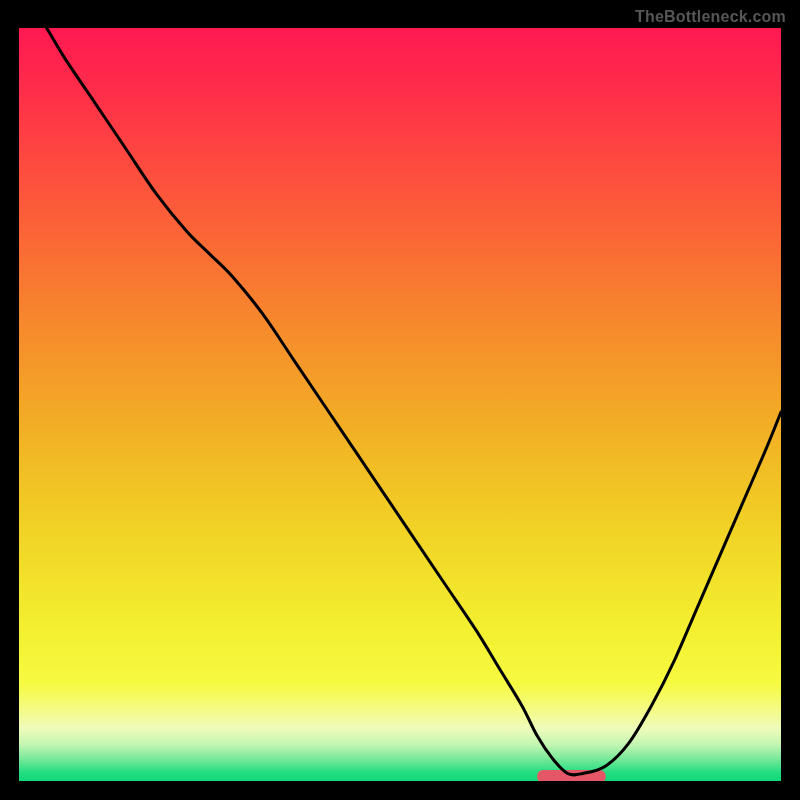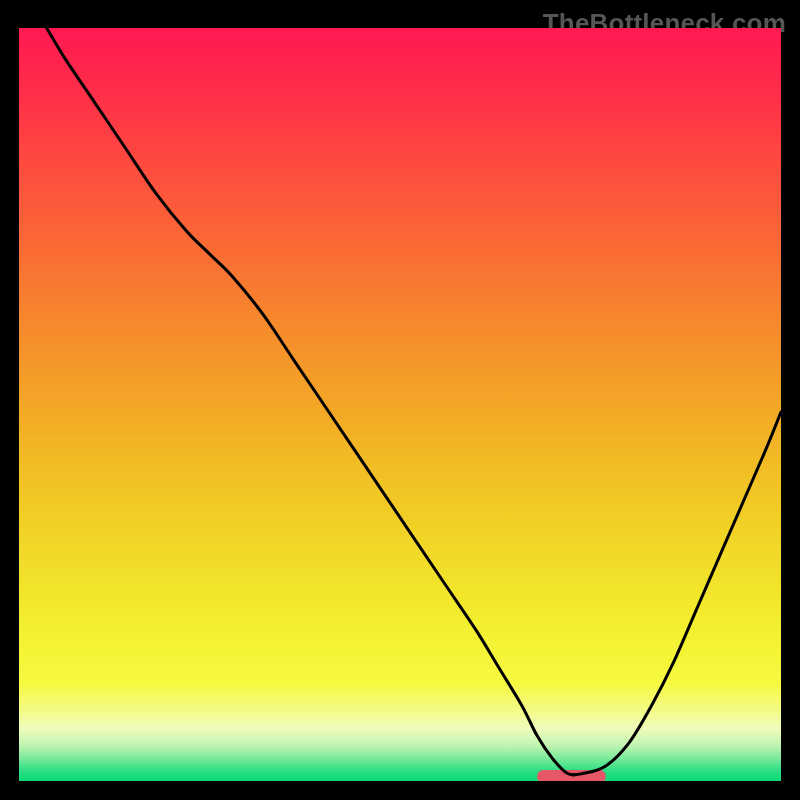--- a/index.html
+++ b/index.html
@@ -8,21 +8,21 @@
     position: relative;
     width: 800px;
     height: 800px;
     background: #000;
   }
   .watermark {
     position: absolute;
     top: 8px;
     right: 14px;
     font-family: Arial, Helvetica, sans-serif;
-    font-size: 26px;
+    font-size: 16px;
     font-weight: 600;
     color: #565656;
     letter-spacing: 0.2px;
   }
   .plot {
     position: absolute;
     left: 19px;
     top: 28px;
     width: 762px;
     height: 753px;

